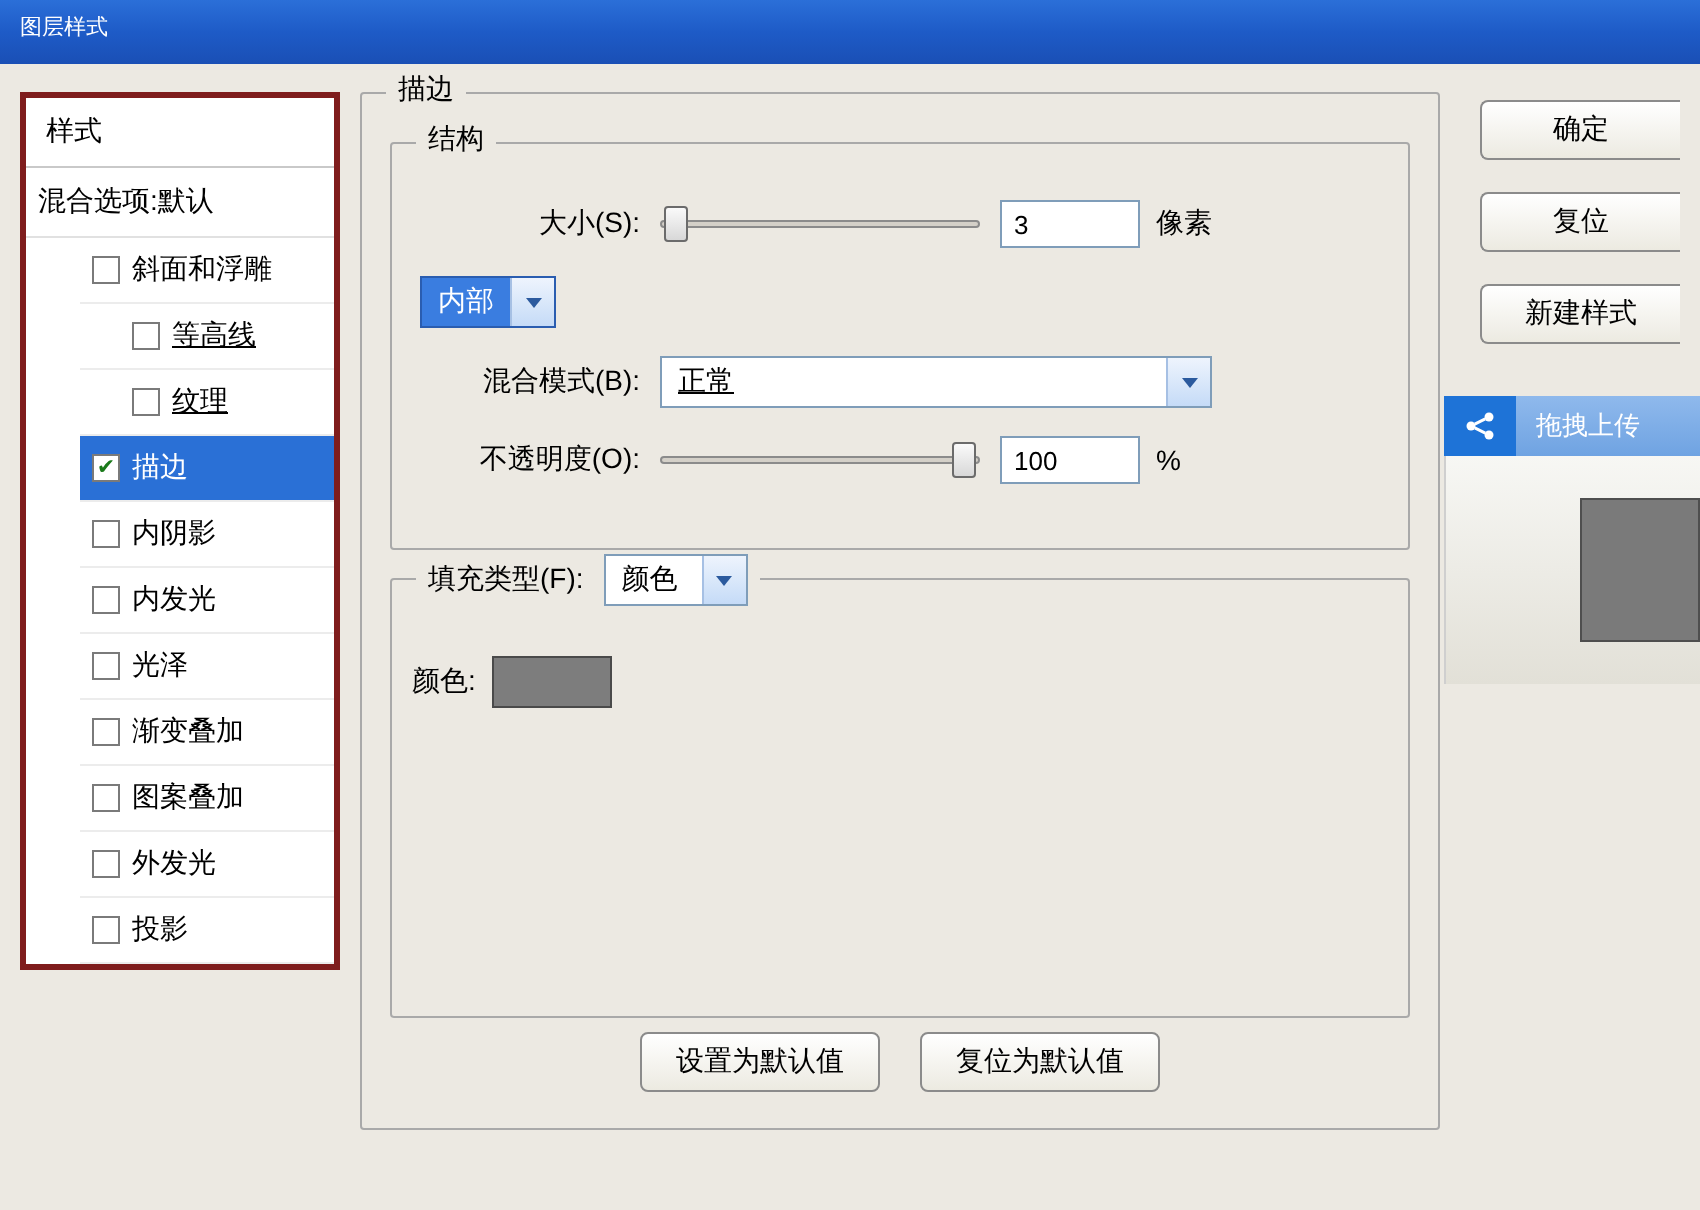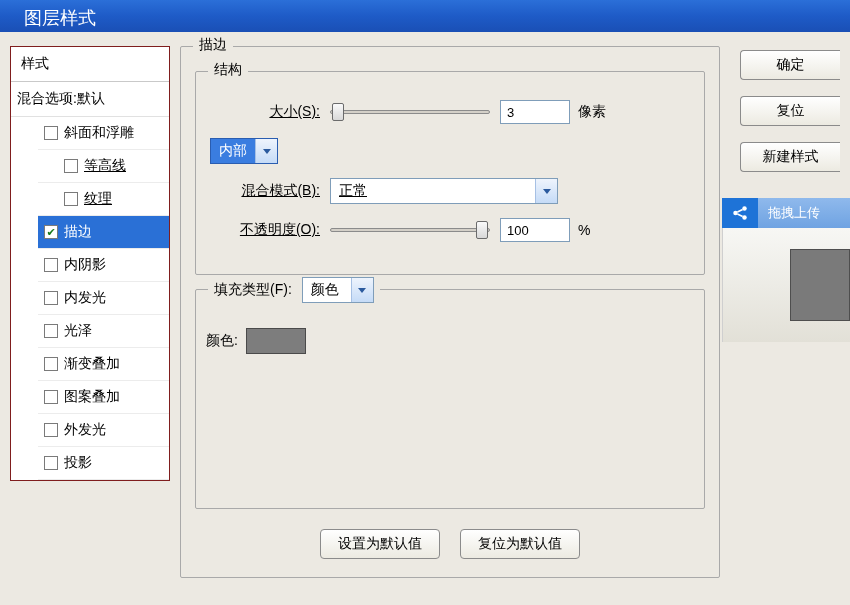--- a/index.html
+++ b/index.html
@@ -8,35 +8,35 @@
   font-size: 14px;
   background: #eeeef0;
   overflow: hidden;
   width: 850px;
   height: 605px;
 }
 .titlebar {
   background: linear-gradient(to bottom, #2b6fd8 0%, #1e5bc7 50%, #1a4fb5 100%);
   color: #fff;
   height: 32px;
-  padding: 6px 24px;
-  font-size: 18px;
+  padding: 6px 10px;
+  font-size: 11px;
 }
 .dialog-body {
   position: relative;
   height: calc(605px - 32px);
   background: #ece9e2;
 }
 .styles-list {
   position: absolute;
   top: 14px;
   left: 10px;
   width: 160px;
   background: #fff;
-  border: 1px solid #7f1d1d;
+  border: 3px solid #7f1d1d;
 }
 .styles-list .header {
   padding: 8px 10px;
   border-bottom: 1px solid #c9c9c9;
   font-size: 14px;
   background: #fff;
 }
 .styles-list .blendopt {
   padding: 8px 6px;
   border-bottom: 1px solid #e1e1e1;
@@ -100,21 +100,20 @@
 .form-row {
   display: flex;
   align-items: center;
   margin: 14px 0;
   font-size: 14px;
 }
 .form-row .lbl {
   width: 120px;
   text-align: right;
   padding-right: 10px;
-  text-decoration: underline;
 }
 .slider {
   position: relative;
   width: 160px;
   height: 18px;
 }
 .slider .track {
   position: absolute;
   top: 7px; left: 0; right: 0;
   height: 4px;
@@ -150,21 +149,21 @@
 .combo.blue {
   background: #3a7de0;
   color: #fff;
   border: 1px solid #2a5db0;
 }
 .combo .combo-label {
   padding: 0 8px;
   min-width: 40px;
   font-size: 14px;
 }
-.combo.wide .combo-label { width: 204px; text-decoration: underline; }
+.combo.wide .combo-label { width: 252px; text-decoration: underline; }
 .combo .combo-btn {
   width: 22px;
   height: 24px;
   background: linear-gradient(to bottom, #eef4fd, #c5dbf7);
   border-left: 1px solid #a6c0e4;
   display: flex;
   align-items: center;
   justify-content: center;
 }
 .combo .combo-btn .arr {
@@ -176,21 +175,21 @@
 .fill-fs { margin-top: 14px; height: 220px; }
 .swatch {
   display: inline-block;
   width: 60px; height: 26px;
   background: #7d7d7d;
   border: 1px solid #4a4a4a;
   margin-left: 8px;
   vertical-align: middle;
 }
 .btn-row {
-  margin-top: 20px;
+  margin-top: 7px;
   text-align: center;
 }
 .xp-btn {
   display: inline-block;
   min-width: 120px;
   padding: 5px 14px;
   background: linear-gradient(to bottom, #ffffff, #eceae1);
   border: 1px solid #8b8b8b;
   border-radius: 4px;
   font-size: 14px;

